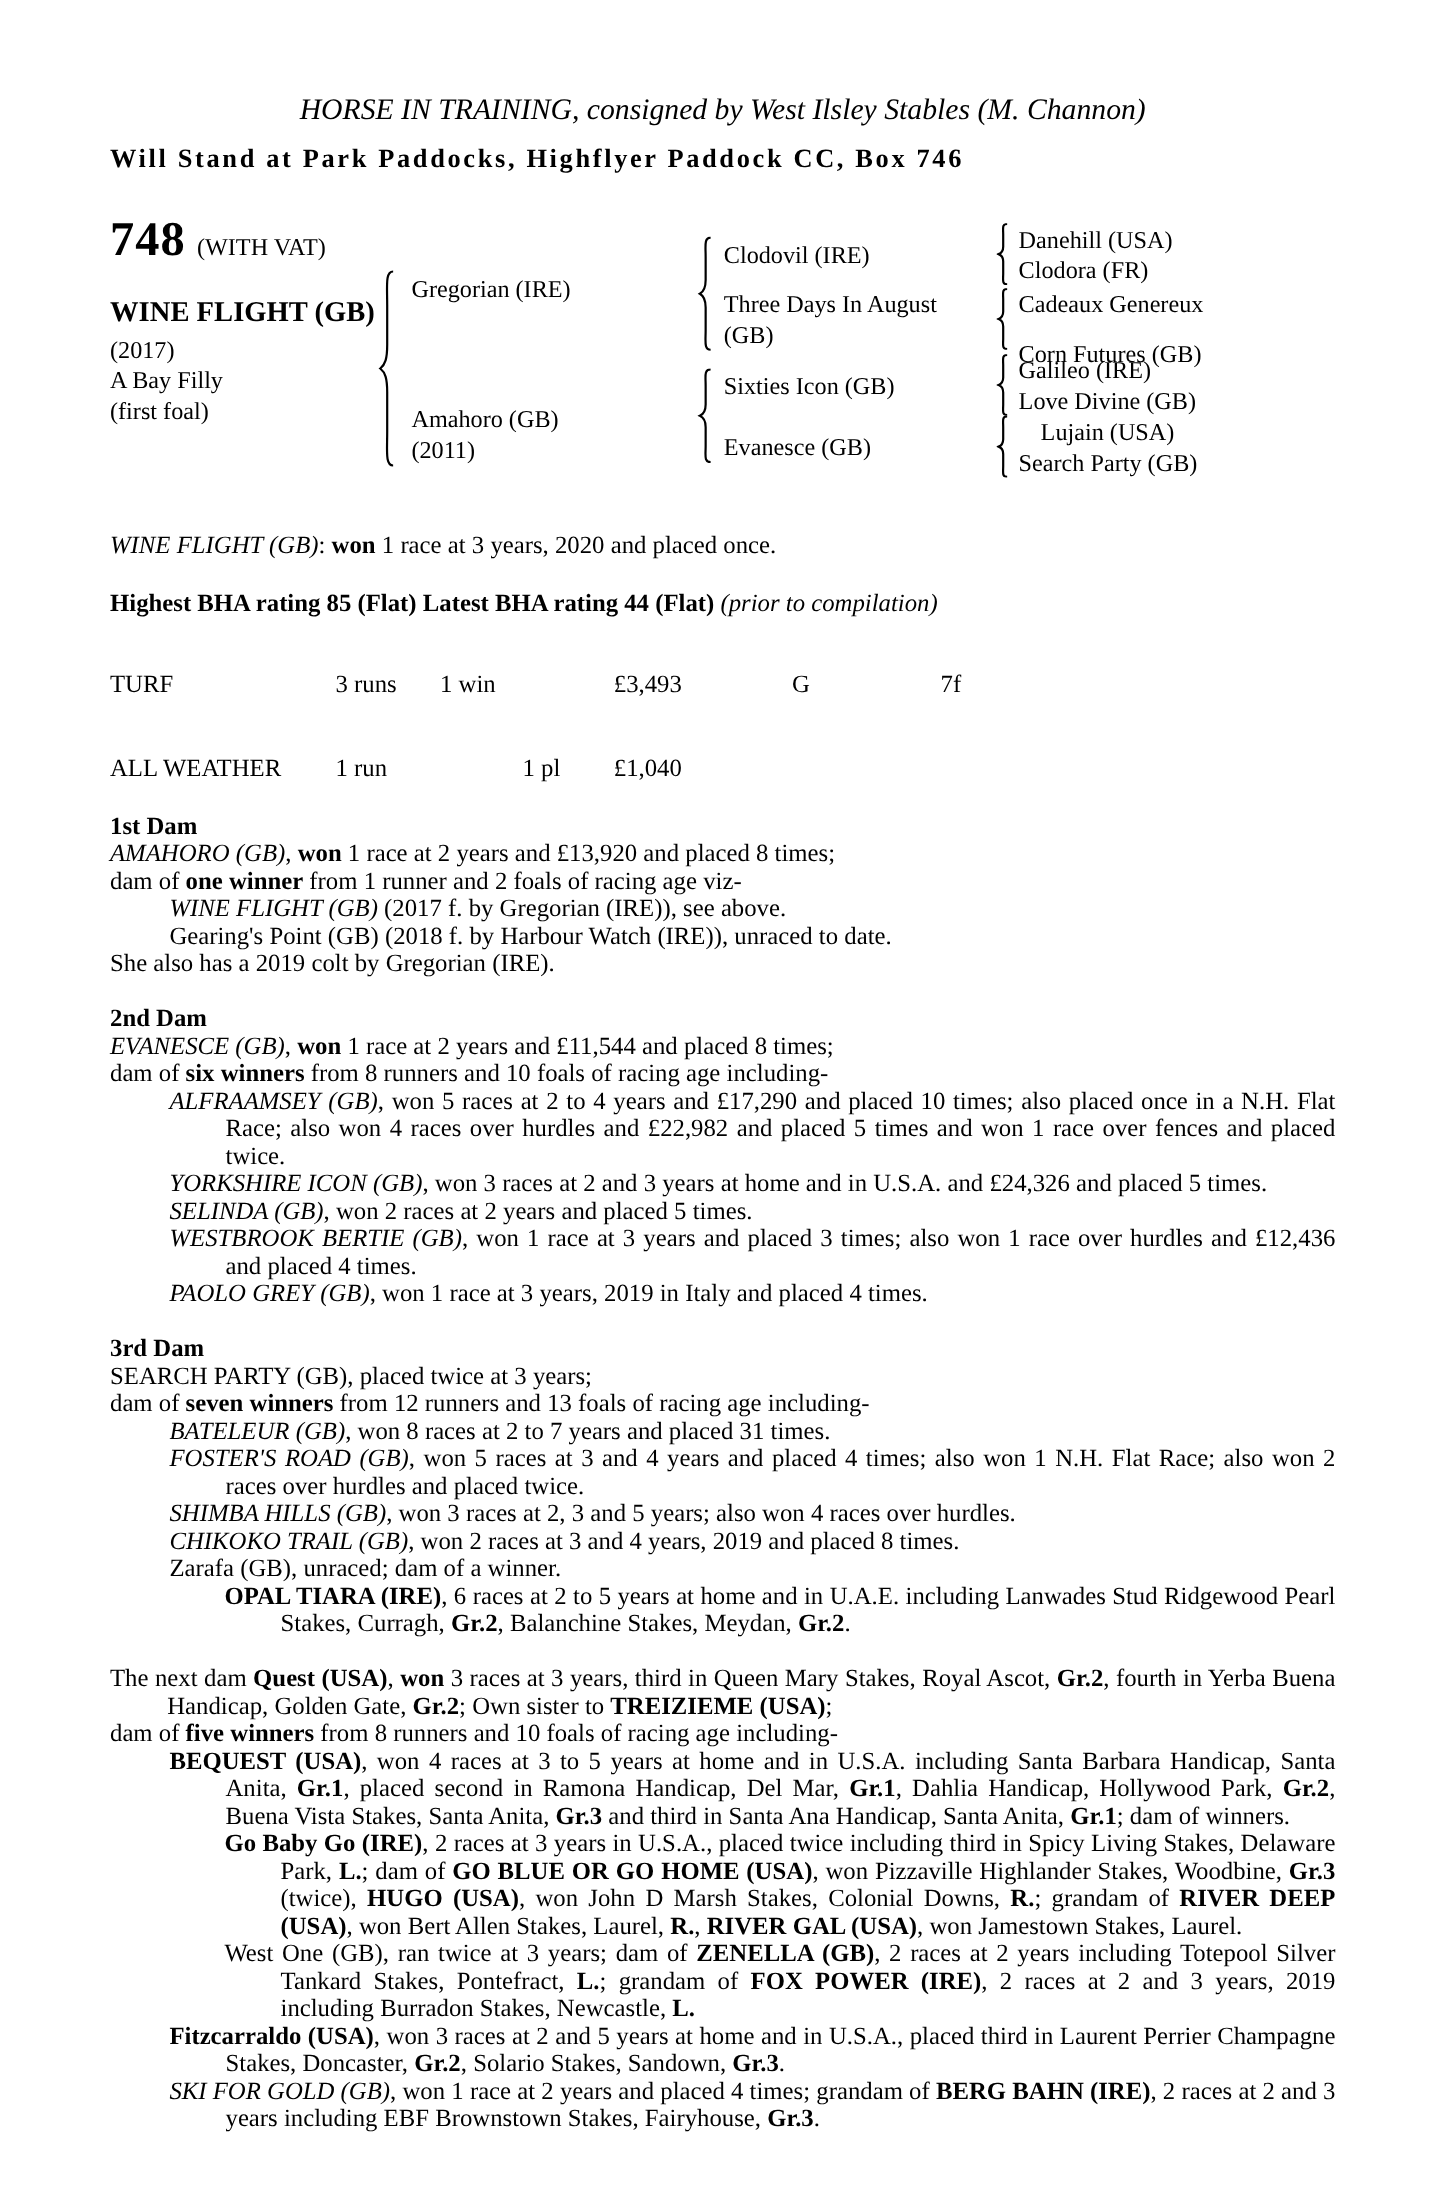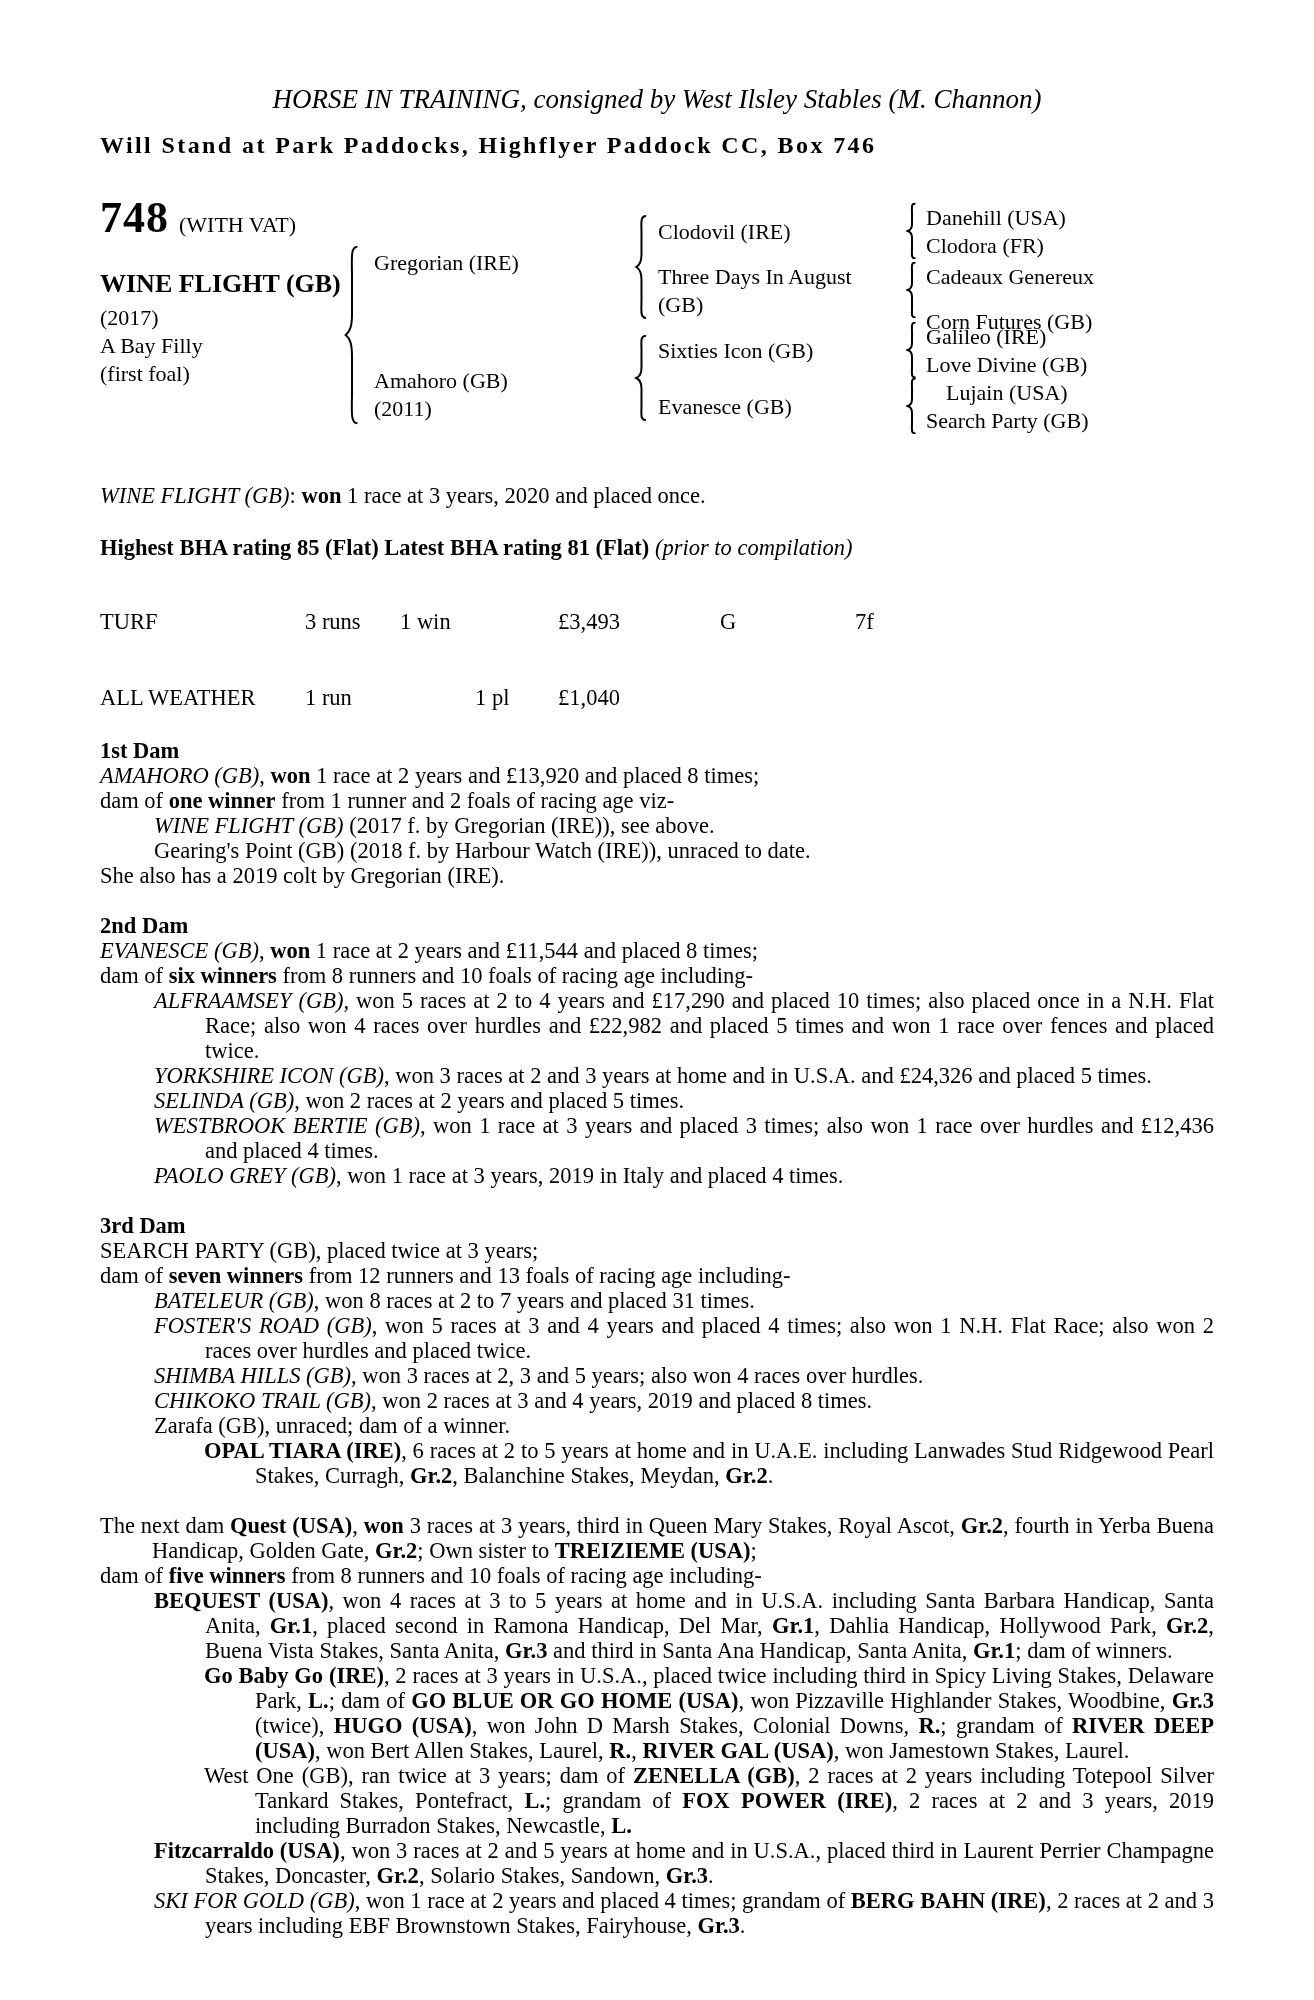--- a/index.html
+++ b/index.html
@@ -99,21 +99,21 @@
       <div class="abs" style="left:826px;top:59px;">Cadeaux Genereux</div>
       <div class="abs" style="left:826px;top:87px;margin-top:17px;">Corn Futures (GB)</div>
       <div class="abs" style="left:826px;top:119px;">Galileo (IRE)</div>
       <div class="abs" style="left:826px;top:147px;">Love Divine (GB)</div>
       <div class="abs" style="left:846px;top:175px;">Lujain (USA)</div>
       <div class="abs" style="left:826px;top:203px;">Search Party (GB)</div>
     </div>
 
     <div class="race-summary"><span class="i">WINE FLIGHT (GB)</span><span>: </span><span class="b">won</span><span> 1 race at 3 years, 2020 and placed once.</span></div>
 
-    <div class="bha"><span class="b">Highest BHA rating 85 (Flat) Latest BHA rating 81 (Flat) </span><span class="i">(prior to compilation)</span></div>
+    <div class="bha"><span class="b">Highest BHA rating 85 (Flat) Latest BHA rating 44 (Flat) </span><span class="i">(prior to compilation)</span></div>
 
     <div class="stats">
       <div class="stat-row">
           <span class="cell" style="left: 0px;">TURF</span>
           <span class="cell" style="left: 205px;">3 runs</span>
           <span class="cell" style="left: 300px;">1 win</span>
           <span class="cell" style="left: 458px;">£3,493</span>
           <span class="cell" style="left: 620px;">G</span>
           <span class="cell" style="left: 755px;">7f</span>
         </div>

